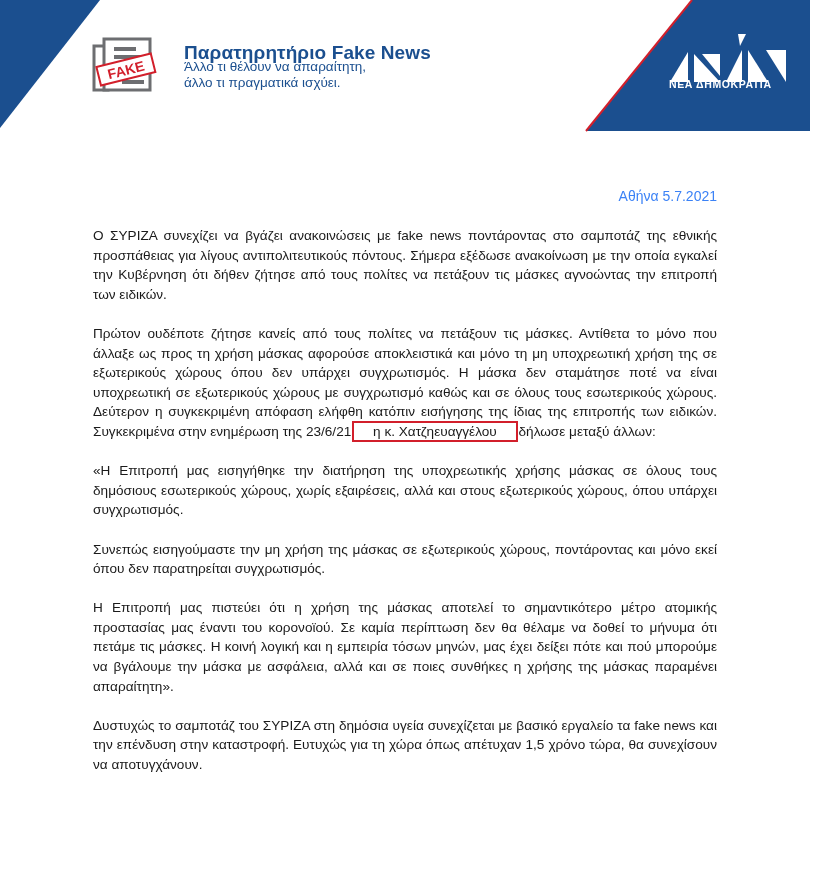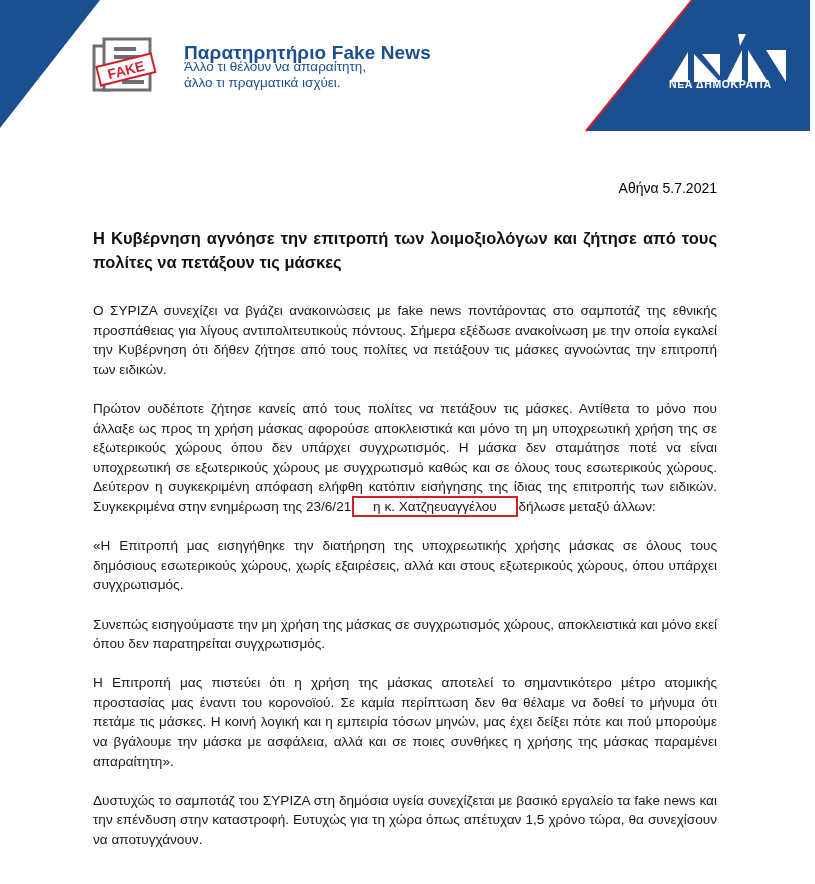--- a/index.html
+++ b/index.html
@@ -5,21 +5,21 @@
   html, body { margin:0; padding:0; background:#ffffff; }
   body { width:815px; height:884px; position:relative; overflow:hidden; font-family:"Liberation Sans", "DejaVu Sans", sans-serif; color:#1a1a1a; }
   .header { position:absolute; left:0; top:0; width:815px; height:140px; }
   .header svg.bg { position:absolute; left:0; top:0; }
   .fake-logo { position:absolute; left:92px; top:36px; width:66px; height:56px; }
   .brand-title { position:absolute; left:184px; top:42px; font-size:19px; font-weight:bold; color:#1b4f8f; letter-spacing:0.1px; white-space:nowrap; }
   .brand-tagline { position:absolute; left:184px; top:59px; font-size:13.5px; line-height:16px; color:#1b4f8f; white-space:nowrap; }
   .nd-logo { position:absolute; left:668px; top:32px; width:120px; height:52px; }
   .nd-name { position:absolute; left:669px; top:78px; font-size:10.5px; font-weight:bold; color:#ffffff; letter-spacing:0.6px; white-space:nowrap; }
 
-  .date { position:absolute; right:98px; top:180px; font-size:14px; color:#000000; }
+  .date { position:absolute; right:98px; top:188px; font-size:14px; color:#3b82f6; }
   .content { position:absolute; left:93px; top:226px; width:624px; }
   .title { font-size:16.5px; font-weight:bold; line-height:24px; text-align:justify; text-align-last:left; margin:0 0 27px 0; color:#111; }
   p { margin:0; font-size:13.6px; line-height:19.6px; text-align:justify; text-align-last:left; }
   p + p { margin-top:19.6px; }
   p.quote { }
   .highlight { outline:2.5px solid #d21f2b; outline-offset:1px; padding:0 18px; }
 </style>
 </head>
 <body>
 
@@ -56,20 +56,19 @@
     <polygon points="70,2 78,2 72,14" fill="#fff"></polygon>
     <polygon points="80,18 80,50 100,50" fill="#fff"></polygon>
     <polygon points="98,18 118,18 118,50" fill="#fff"></polygon>
   </svg>
   <div class="nd-name">ΝΕΑ ΔΗΜΟΚΡΑΤΙΑ</div>
 </div>
 
 <div class="date">Αθήνα 5.7.2021</div>
 
 <div class="content">
-  <h1 class="title">Η Κυβέρνηση αγνόησε την επιτροπή των λοιμοξιολόγων και ζήτησε από τους πολίτες να πετάξουν τις μάσκες</h1>
   <p>Ο ΣΥΡΙΖΑ συνεχίζει να βγάζει ανακοινώσεις με fake news ποντάροντας στο σαμποτάζ της εθνικής προσπάθειας για λίγους αντιπολιτευτικούς πόντους. Σήμερα εξέδωσε ανακοίνωση με την οποία εγκαλεί την Κυβέρνηση ότι δήθεν ζήτησε από τους πολίτες να πετάξουν τις μάσκες αγνοώντας την επιτροπή των ειδικών.</p>
   <p><span>Πρώτον ουδέποτε ζήτησε κανείς από τους πολίτες να πετάξουν τις μάσκες. Αντίθετα το μόνο που άλλαξε ως προς τη χρήση μάσκας αφορούσε αποκλειστικά και μόνο τη μη υποχρεωτική χρήση της σε εξωτερικούς χώρους όπου δεν υπάρχει συγχρωτισμός. Η μάσκα δεν σταμάτησε ποτέ να είναι υποχρεωτική σε εξωτερικούς χώρους με συγχρωτισμό καθώς και σε όλους τους εσωτερικούς χώρους. Δεύτερον η συγκεκριμένη απόφαση ελήφθη κατόπιν εισήγησης της ίδιας της επιτροπής των ειδικών. Συγκεκριμένα στην ενημέρωση της 23/6/21</span> <span class="highlight">η κ. Χατζηευαγγέλου</span> <span>δήλωσε μεταξύ άλλων:</span></p>
   <p class="quote">«Η Επιτροπή μας εισηγήθηκε την διατήρηση της υποχρεωτικής χρήσης μάσκας σε όλους τους δημόσιους εσωτερικούς χώρους, χωρίς εξαιρέσεις, αλλά και στους εξωτερικούς χώρους, όπου υπάρχει συγχρωτισμός.</p>
-  <p class="quote">Συνεπώς εισηγούμαστε την μη χρήση της μάσκας σε συγχρωτισμός χώρους, αποκλειστικά και μόνο εκεί όπου δεν παρατηρείται συγχρωτισμός.</p>
+  <p class="quote">Συνεπώς εισηγούμαστε την μη χρήση της μάσκας σε εξωτερικούς χώρους, ποντάροντας και μόνο εκεί όπου δεν παρατηρείται συγχρωτισμός.</p>
   <p class="quote">Η Επιτροπή μας πιστεύει ότι η χρήση της μάσκας αποτελεί το σημαντικότερο μέτρο ατομικής προστασίας μας έναντι του κορονοϊού. Σε καμία περίπτωση δεν θα θέλαμε να δοθεί το μήνυμα ότι πετάμε τις μάσκες. Η κοινή λογική και η εμπειρία τόσων μηνών, μας έχει δείξει πότε και πού μπορούμε να βγάλουμε την μάσκα με ασφάλεια, αλλά και σε ποιες συνθήκες η χρήσης της μάσκας παραμένει απαραίτητη».</p>
   <p>Δυστυχώς το σαμποτάζ του ΣΥΡΙΖΑ στη δημόσια υγεία συνεχίζεται με βασικό εργαλείο τα fake news και την επένδυση στην καταστροφή. Ευτυχώς για τη χώρα όπως απέτυχαν 1,5 χρόνο τώρα, θα συνεχίσουν να αποτυγχάνουν.</p>
 </div>
 
 </body></html>

